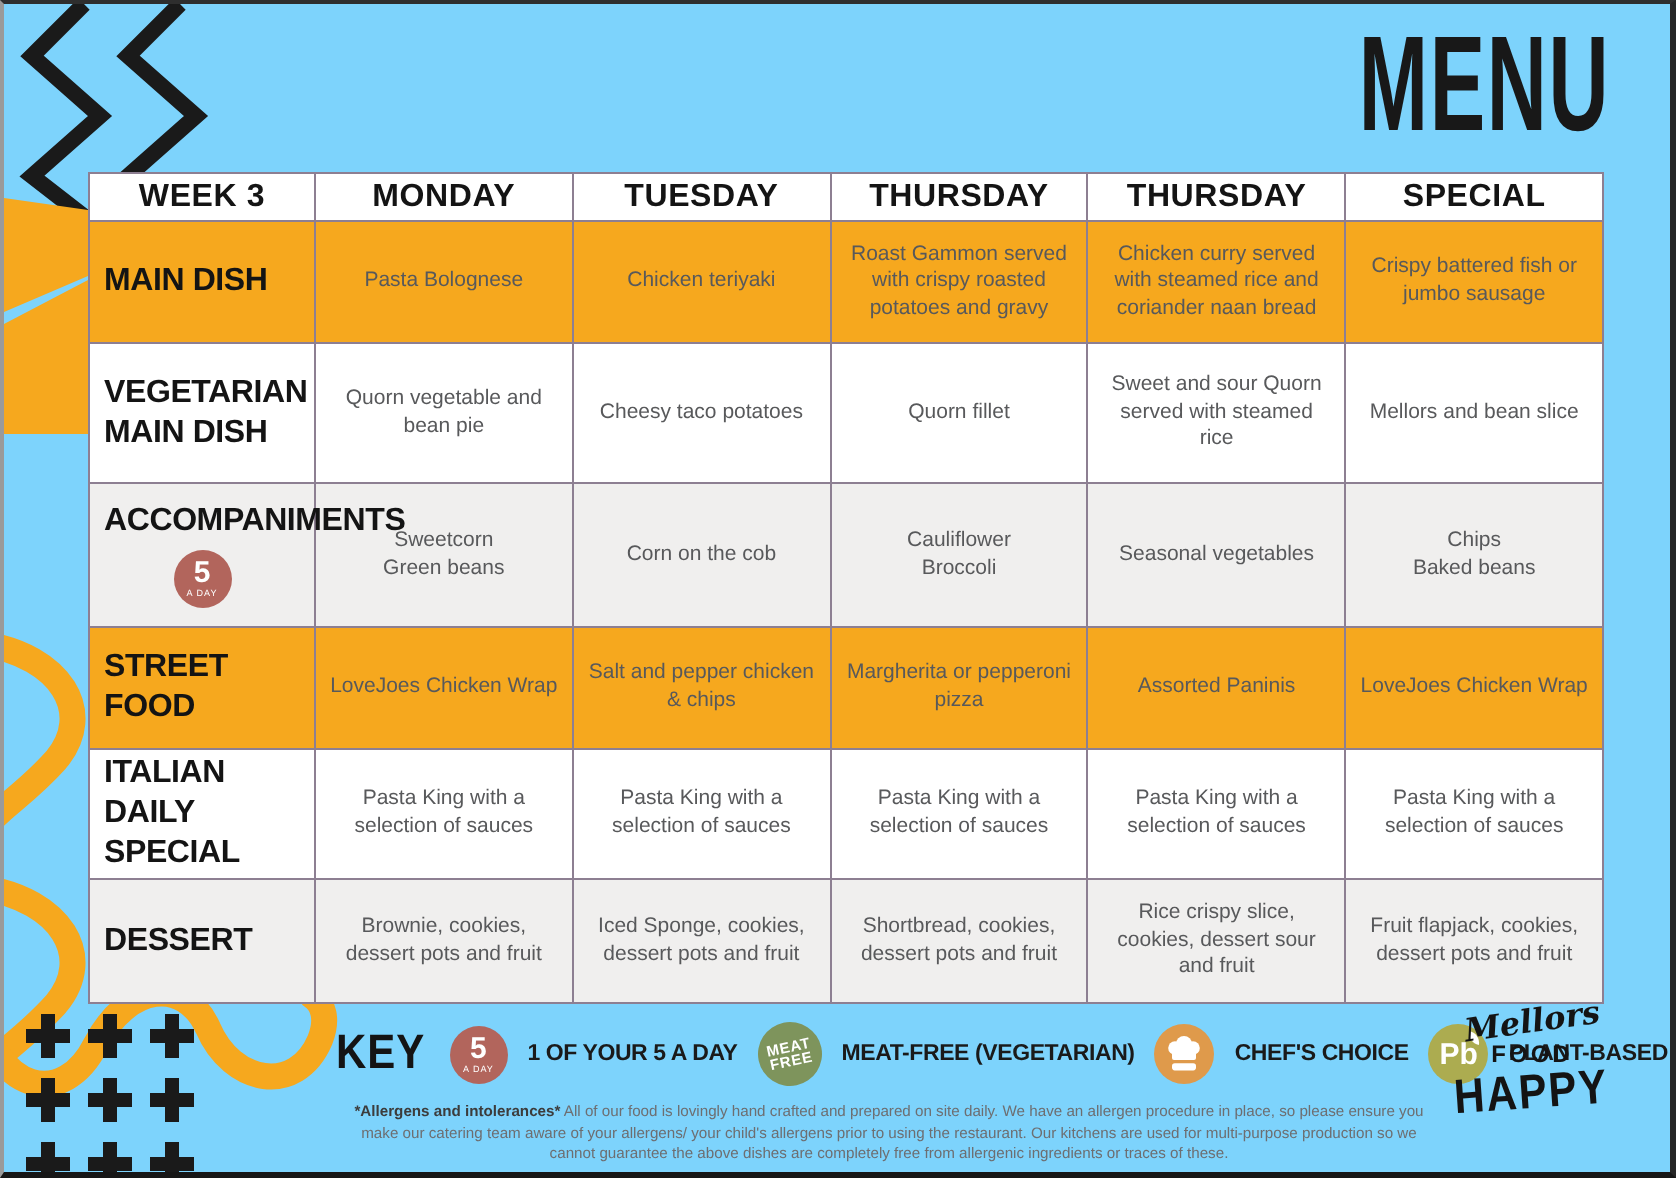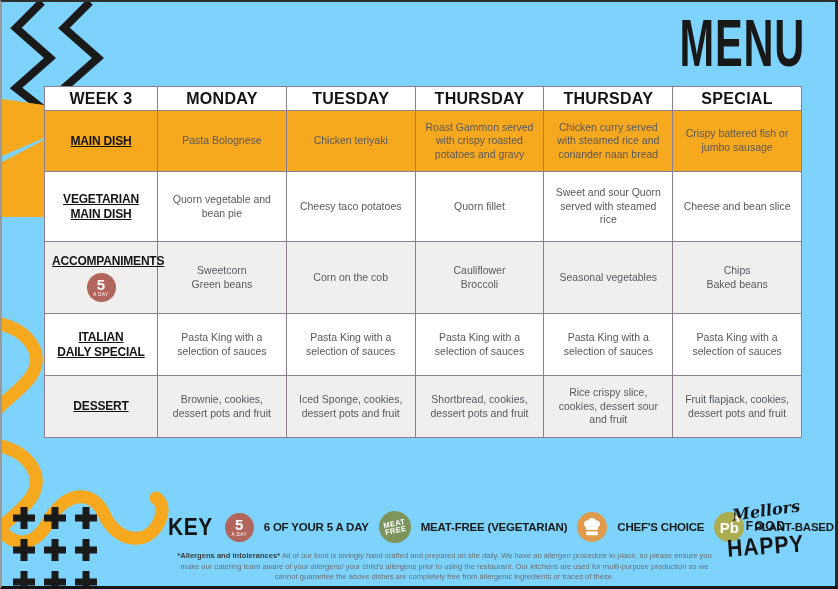--- a/index.html
+++ b/index.html
@@ -22,22 +22,22 @@
     position:absolute;left:42px;top:84px;width:758px;z-index:1;
     border-collapse:collapse;table-layout:fixed;background:#fff;
   }
   .menu-table col.c-label{width:113px;}
   .menu-table td,.menu-table th{border:1px solid var(--table-border);padding:2px 7px;box-sizing:border-box;}
   th.hdr{
     background:#fff;height:24px;font-size:16px;font-weight:bold;color:#141414;
     letter-spacing:.3px;white-space:nowrap;
   }
   .row-label{
-    font-weight:bold;font-size:12px;color:#141414;text-align:center;
-    letter-spacing:-.2px;line-height:1.25;text-decoration:underline;
+    font-weight:bold;font-size:16px;color:#141414;text-align:left;
+    letter-spacing:-.2px;line-height:1.25;
   }
   .cell{
     font-size:10.5px;color:var(--cell-text);text-align:center;line-height:1.3;
   }
   .pre{white-space:pre-line;}
   tr.yellow-row td{background:var(--yellow);}
   tr.white-row td{background:#fff;}
   tr.gray-row td{background:var(--gray-row);}
   tr.r-main{height:61px;} tr.r-veg{height:70px;} tr.r-acc{height:72px;}
   tr.r-street{height:61px;} tr.r-italian{height:62px;} tr.r-dessert{height:62px;}
@@ -142,39 +142,47 @@
       <td class="cell">Chicken curry served with steamed rice and coriander naan bread</td>
       <td class="cell">Crispy battered fish or jumbo sausage</td>
     </tr>
     <tr class="white-row r-veg">
       <td class="row-label pre">VEGETARIAN
 MAIN DISH</td>
       <td class="cell">Quorn vegetable and bean pie</td>
       <td class="cell">Cheesy taco potatoes</td>
       <td class="cell">Quorn fillet</td>
       <td class="cell">Sweet and sour Quorn served with steamed rice</td>
-      <td class="cell">Cheese and bean slice</td>
+      <td class="cell">Mellors and bean slice</td>
     </tr>
     <tr class="gray-row r-acc">
       <td>
         <div class="row-label">ACCOMPANIMENTS</div>
         <div class="badge badge-5 acc-badge">
           <span class="num">5</span>
           <span class="cap">A DAY</span>
         </div>
       </td>
       <td class="cell pre">Sweetcorn
 Green beans</td>
       <td class="cell pre">Corn on the cob</td>
       <td class="cell pre">Cauliflower
 Broccoli</td>
       <td class="cell pre">Seasonal vegetables</td>
       <td class="cell pre">Chips
 Baked beans</td>
     </tr>
+    <tr class="yellow-row r-street">
+      <td class="row-label pre">STREET FOOD</td>
+      <td class="cell">LoveJoes Chicken Wrap</td>
+      <td class="cell">Salt and pepper chicken &amp; chips</td>
+      <td class="cell">Margherita or pepperoni pizza</td>
+      <td class="cell">Assorted Paninis</td>
+      <td class="cell">LoveJoes Chicken Wrap</td>
+    </tr>
     <tr class="white-row r-italian">
       <td class="row-label pre">ITALIAN
 DAILY SPECIAL</td>
       <td class="cell">Pasta King with a selection of sauces</td>
       <td class="cell">Pasta King with a selection of sauces</td>
       <td class="cell">Pasta King with a selection of sauces</td>
       <td class="cell">Pasta King with a selection of sauces</td>
       <td class="cell">Pasta King with a selection of sauces</td>
     </tr>
     <tr class="gray-row r-dessert">
@@ -187,21 +195,21 @@
     </tr>
   </tbody>
     </table>
 
   <div class="key-strip">
     <span class="key-title">KEY</span>
     <div class="badge badge-5">
       <span class="num">5</span>
       <span class="cap">A DAY</span>
     </div>
-    <span class="key-label">6 OF YOUR 5 A DAY</span>
+    <span class="key-label">1 OF YOUR 5 A DAY</span>
     <div class="badge badge-meat">
       <span>MEAT</span>
       <span>FREE</span>
     </div>
     <span class="key-label">MEAT-FREE (VEGETARIAN)</span>
     <svg width="30" height="30" viewBox="0 0 30 30">
       <circle cx="15" cy="15" r="15" fill="#DF9A4B"></circle>
       <g fill="#fff">
         <circle cx="10.5" cy="12" r="3.4"></circle>
           <circle cx="15" cy="10" r="4"></circle>

